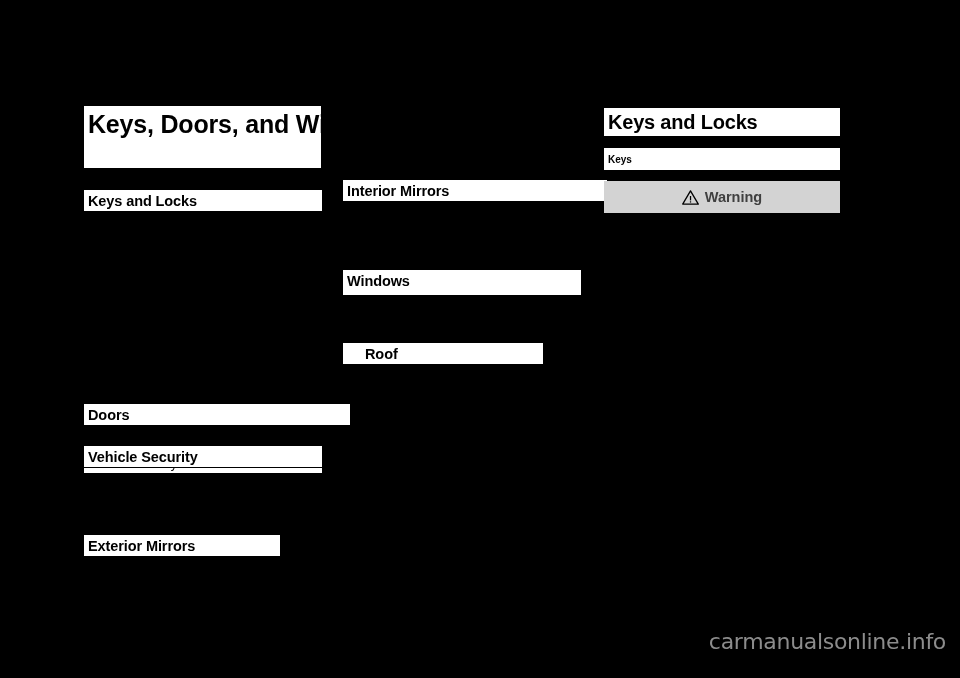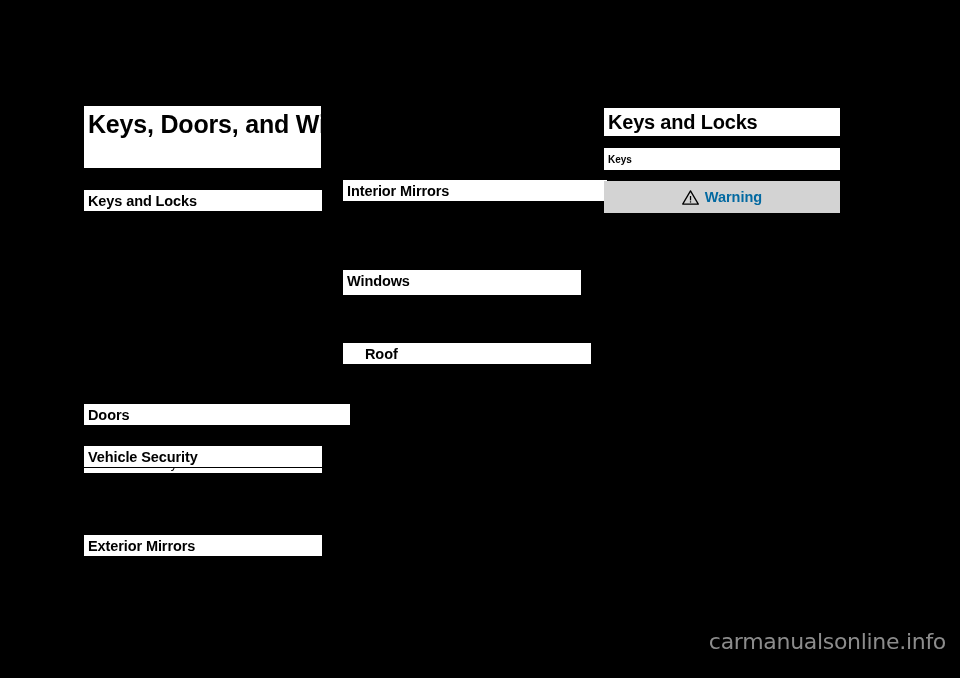--- a/index.html
+++ b/index.html
@@ -97,21 +97,21 @@
   }
 
   
   .warning-box {
     position: absolute;
     left: 604px;
     top: 181px;
     width: 236px;
     height: 32px;
     background: #d3d3d3;
-    color: #0369a1;
+    color: #404040;
     display: flex;
     align-items: center;
     justify-content: center;
     gap: 6px;
     font-size: 14.5px;
     font-weight: bold;
   }
   .warning-box .tri {
     display: inline-flex;
     align-items: center;
@@ -142,34 +142,34 @@
     <div class="bar sec" style="left:84px; top:190px; width:238px;">Keys and Locks</div>
 
     <div class="bar sec" style="left:84px; top:404px; width:266px;">Doors</div>
 
     <div class="bar sec" style="left:84px; top:446px; width:238px;">Vehicle Security</div>
 
     <div class="clipped-row" style="left:84px; top:468px; width:238px; height:5px;">
       <span>Vehicle Security</span>
     </div>
 
-    <div class="bar sec" style="left:84px; top:535px; width:238px;">Exterior Mirrors</div>
+    <div class="bar sec" style="left:84px; top:535px; width:196px;">Exterior Mirrors</div>
   </div>
 
   <div>
 
     <div class="bar sec" style="left:343px; top:180px; width:264px;">Interior Mirrors</div>
 
     <div class="bar sec" style="left:343px; top:270px; width:238px;">Windows</div>
 
     <div class="clipped-row" style="left:343px; top:291px; width:238px; height:4px;">
       <span>Windows</span>
     </div>
 
-    <div class="bar sec" style="left:343px; top:343px; width:248px;padding-left:22px;">Roof</div>
+    <div class="bar sec" style="left:343px; top:343px; width:200px;padding-left:22px;">Roof</div>
   </div>
 
   <div>
 
     <div class="bar big-sec">Keys and Locks</div>
 
     <div class="bar sub-sec">Keys</div>
 
     <div class="warning-box">
       <span class="tri">

